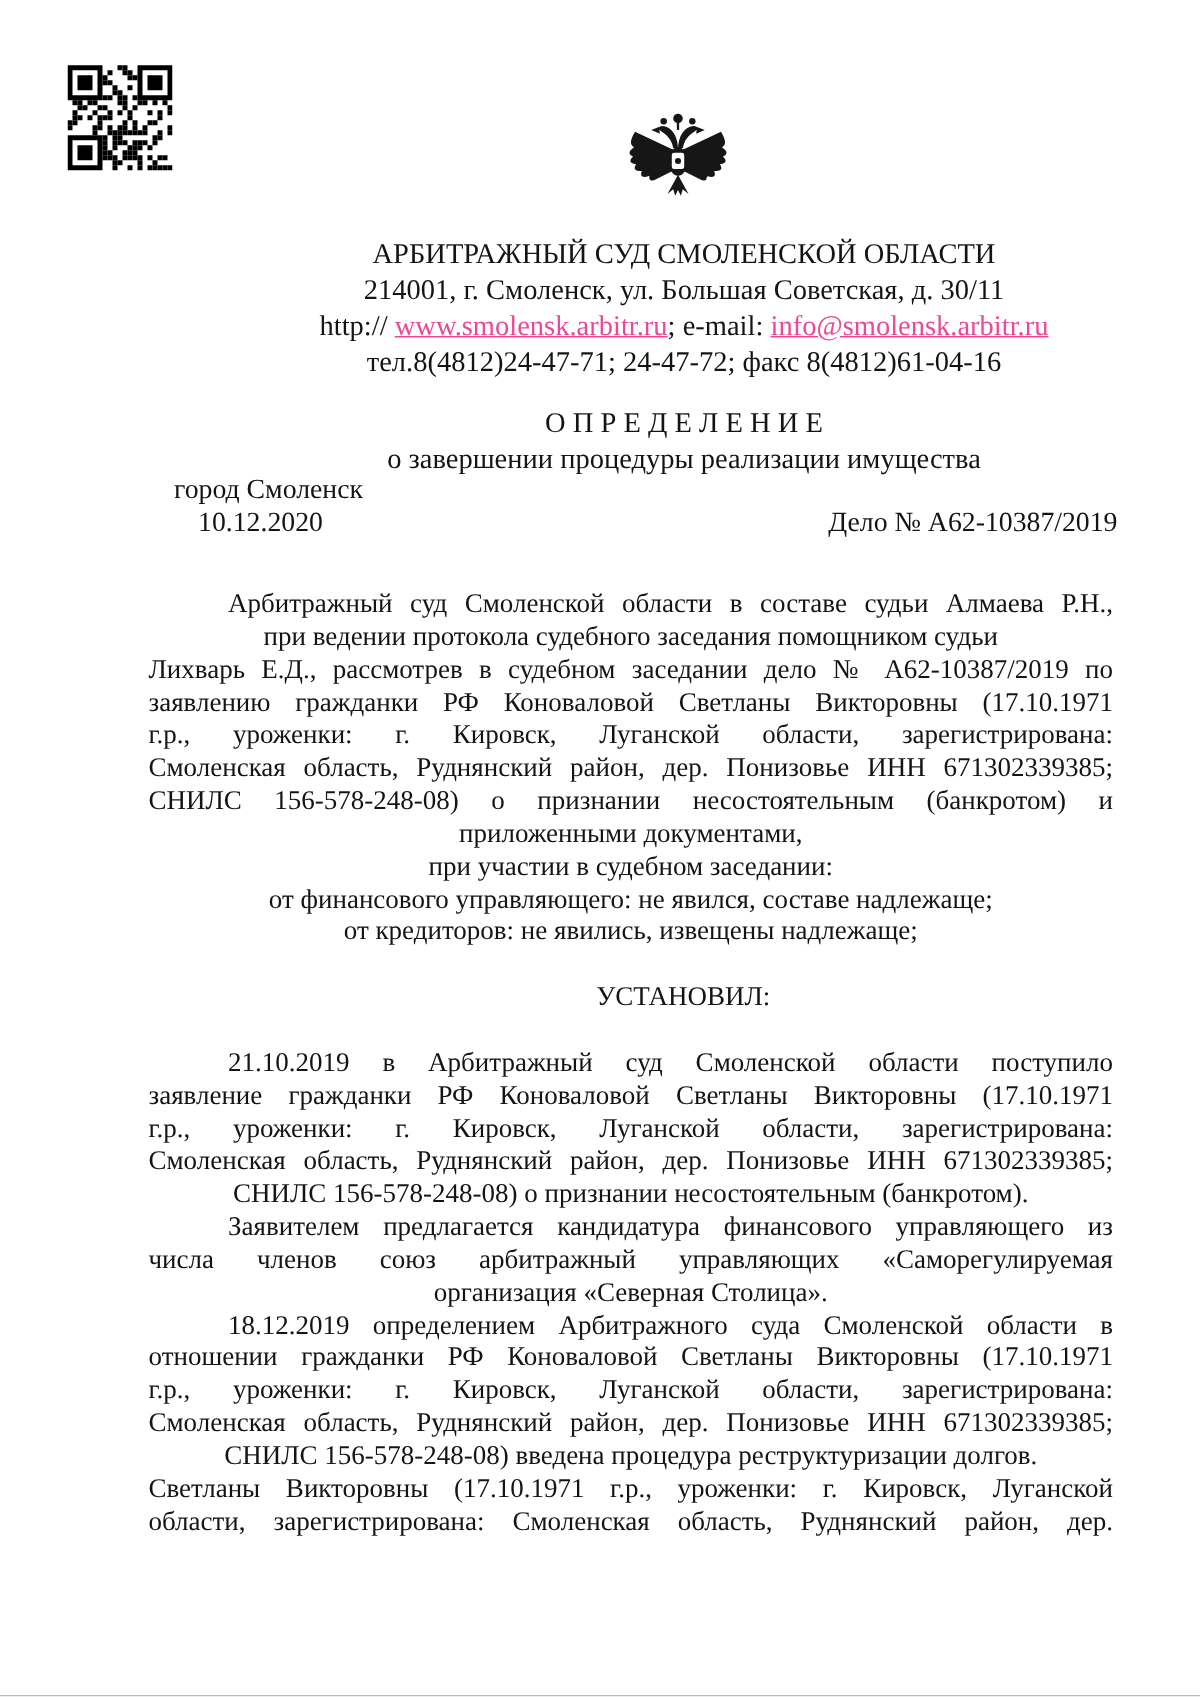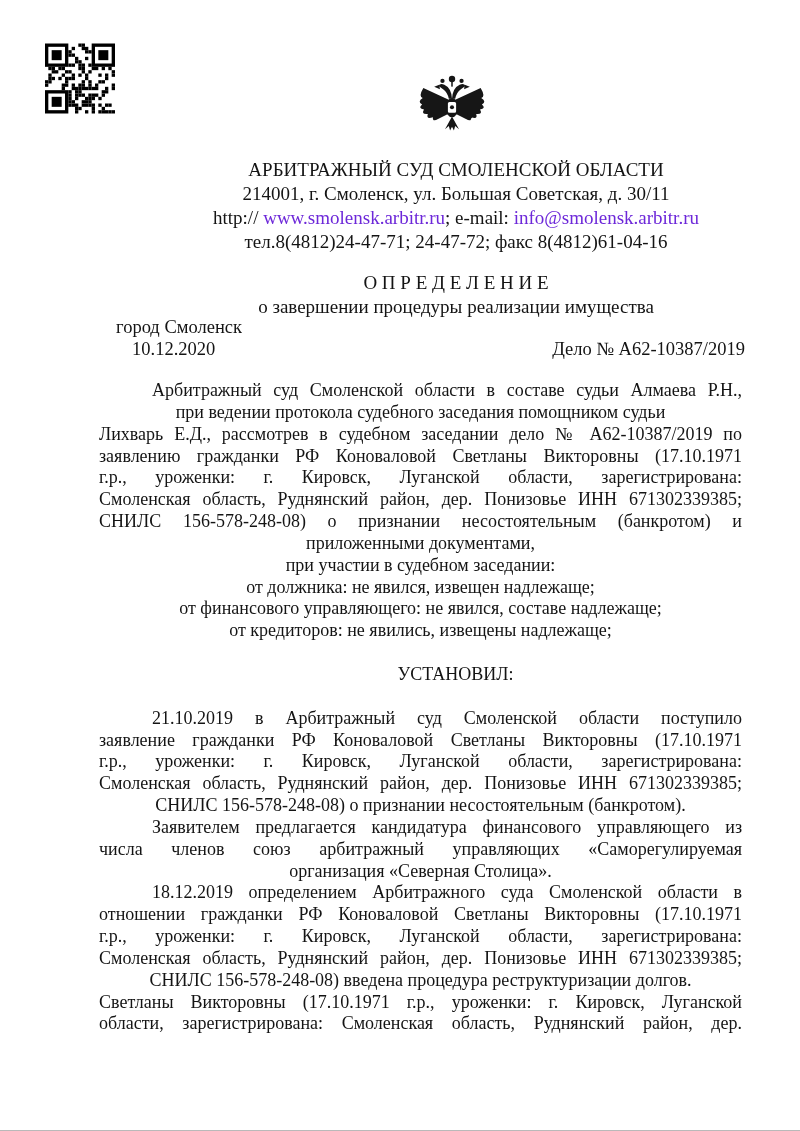--- a/index.html
+++ b/index.html
@@ -12,29 +12,29 @@
     color:#141414;
     border-bottom:1px solid #b9b9b9;
     box-sizing:border-box;
   }
   
   .qr{position:absolute;left:45px;top:42px;width:70px;height:73px;}
   .emblem{position:absolute;left:413px;top:72px;width:78px;height:70px;}
   
   .center-zone{position:absolute;left:56px;width:800px;text-align:center;}
   .court-header{top:158px;font-size:19px;line-height:24px;}
-  .court-header a{color:#6d28d9;cursor:pointer;}
+  .court-header a{color:#ec4899;text-decoration:underline;cursor:pointer;}
   .title-block{top:271px;font-size:19px;line-height:24px;}
   
   .meta-city{position:absolute;left:116px;top:316px;font-size:18.5px;line-height:22px;}
   .meta-date{position:absolute;left:132px;top:338px;font-size:18.5px;line-height:22px;}
   .meta-case{position:absolute;right:55px;top:338px;font-size:18.5px;line-height:22px;}
   
   .doc-body{
-    position:absolute;left:99px;top:380px;width:643px;
+    position:absolute;left:99px;top:392px;width:643px;
     font-size:18px;line-height:21.85px;
   }
   .line{min-height:21.85px;text-align:center;}
   .line.fill{text-align:justify;text-align-last:justify;}
   .line.indent{text-indent:53px;}
   .line.center{text-align-last:center;position:relative;left:35px;}
 </style>
 </head>
 <body>
 
@@ -219,21 +219,20 @@
   <div class="doc-body">
       <div class="line fill indent">Арбитражный суд Смоленской области в составе судьи Алмаева Р.Н.,</div>
       <div class="line">при ведении протокола судебного заседания помощником судьи</div>
       <div class="line fill">Лихварь Е.Д., рассмотрев в судебном заседании дело № А62-10387/2019 по</div>
       <div class="line fill">заявлению гражданки РФ Коноваловой Светланы Викторовны  (17.10.1971</div>
       <div class="line fill">г.р., уроженки: г. Кировск, Луганской области, зарегистрирована:</div>
       <div class="line fill">Смоленская область, Руднянский район, дер. Понизовье ИНН 671302339385;</div>
       <div class="line fill">СНИЛС 156-578-248-08) о признании несостоятельным (банкротом) и</div>
       <div class="line">приложенными документами,</div>
       <div class="line">при участии в судебном заседании:</div>
-      <div class="line">от должника: не явился, извещен надлежаще;</div>
       <div class="line">от финансового управляющего: не явился, составе надлежаще;</div>
       <div class="line">от кредиторов: не явились, извещены надлежаще;</div>
       <div class="line">&nbsp;</div>
       <div class="line center">УСТАНОВИЛ:</div>
       <div class="line">&nbsp;</div>
       <div class="line fill indent">21.10.2019 в Арбитражный суд Смоленской области поступило</div>
       <div class="line fill">заявление гражданки РФ Коноваловой Светланы Викторовны  (17.10.1971</div>
       <div class="line fill">г.р., уроженки: г. Кировск, Луганской области, зарегистрирована:</div>
       <div class="line fill">Смоленская область, Руднянский район, дер. Понизовье ИНН 671302339385;</div>
       <div class="line">СНИЛС 156-578-248-08) о признании несостоятельным (банкротом).</div>

